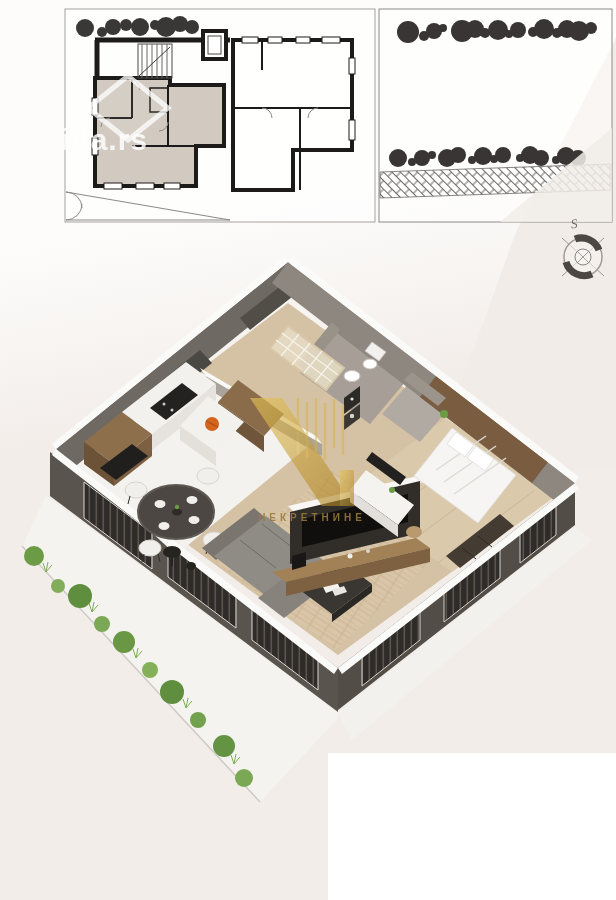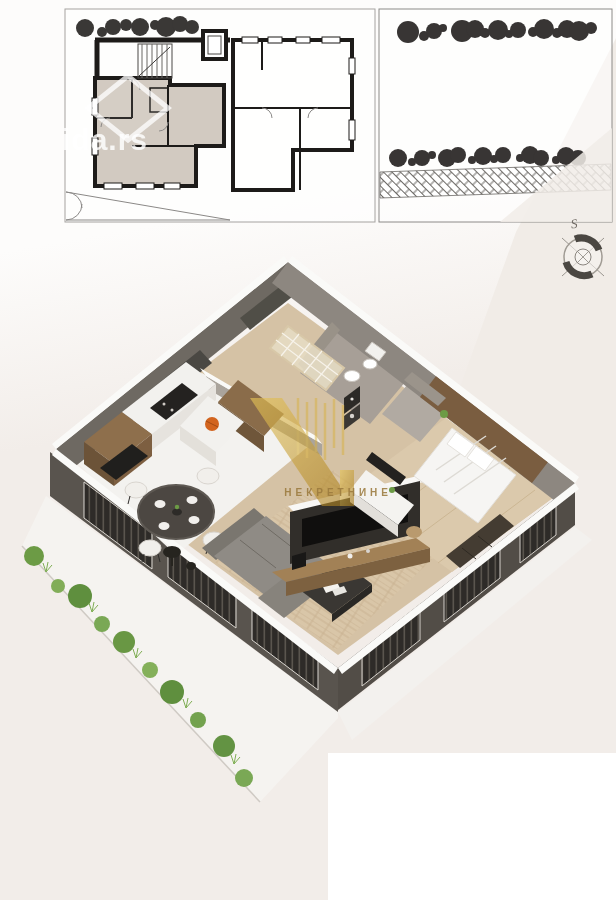--- a/index.html
+++ b/index.html
@@ -9,22 +9,22 @@
     background:linear-gradient(170deg,#fdfcfb 25%,#f2ede9 45%);
   }
   .stage{position:relative;width:489px;height:900px;}
   .stage svg{position:absolute;left:0;top:0;}
   .wm-ida{
     position:absolute;left:62px;top:123px;
     font-size:30px;font-weight:600;letter-spacing:1px;
     color:rgba(255,255,255,0.82);
   }
   .wm-agency{
-    position:absolute;left:232px;top:487px;width:160px;
-    text-align:right;font-size:10px;font-weight:bold;
+    position:absolute;left:232px;top:512px;width:160px;
+    text-align:center;font-size:10px;font-weight:bold;
     letter-spacing:4px;color:rgba(155,122,62,0.88);
   }
   .compass-label{
     position:absolute;left:571px;top:216px;
     font-family:"Liberation Serif",serif;font-style:italic;
     font-size:13px;color:#6f6963;transform:rotate(-8deg);
   }
 </style>
 </head>
 <body>

